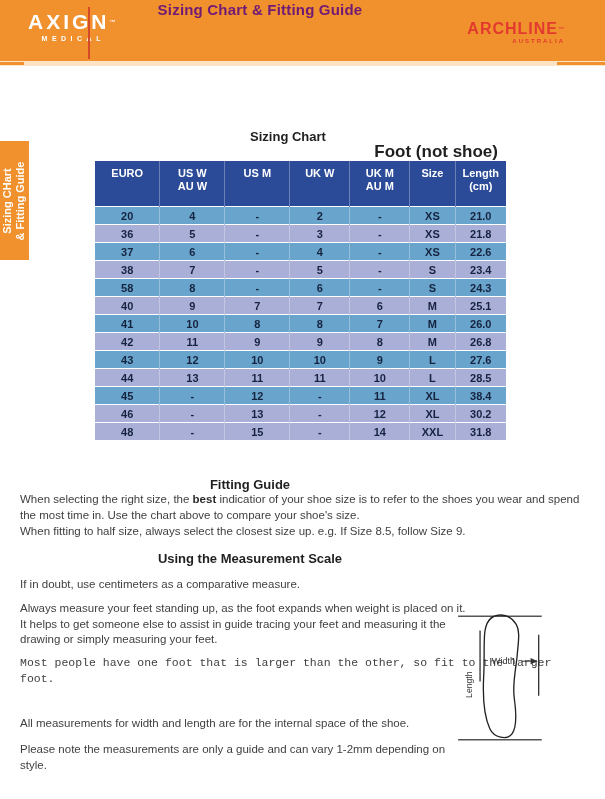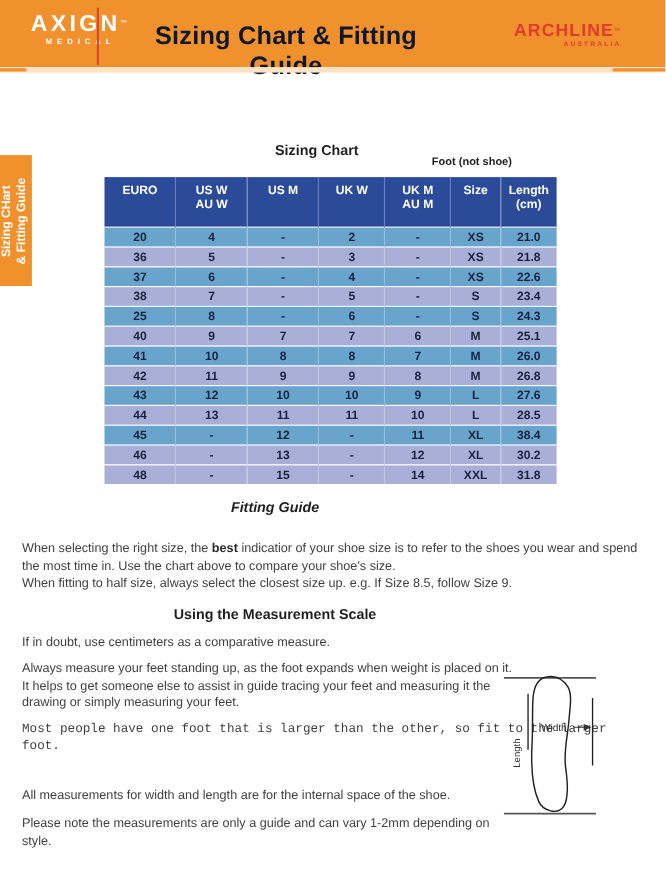--- a/index.html
+++ b/index.html
@@ -11,38 +11,38 @@
   .header-rule{position:absolute;left:0;top:61px;width:605px;height:5px;background:var(--header-rule,#FBE3C4);}
   .header-rule .seg-left{position:absolute;left:0;top:1px;width:24px;height:3px;background:var(--header-bg,#F0912D);}
   .header-rule .seg-right{position:absolute;right:0;top:1px;width:48px;height:3px;background:var(--header-bg,#F0912D);}
 
   .axign{position:absolute;left:28px;top:11px;color:#fff;}
   .axign .brand{font-size:21px;font-weight:700;letter-spacing:3px;line-height:22px;}
   .axign .tm{font-size:6px;vertical-align:top;}
   .axign .sub{font-size:7px;font-weight:700;letter-spacing:4.5px;margin-top:2px;text-align:center;}
   .axign-line{position:absolute;left:60px;top:-4px;width:2px;height:52px;background:var(--axign-line-red,#D64A2A);}
 
-  .header-title{position:absolute;left:110px;top:19px;width:300px;text-align:center;
-    color:#0f172a;font-size:23px;font-weight:700;letter-spacing:.2px;}
+  .header-title{position:absolute;left:110px;top:1px;width:300px;text-align:center;
+    color:#701a75;font-size:15px;font-weight:700;letter-spacing:.2px;}
 
   .archline{position:absolute;right:40px;top:21px;text-align:right;color:var(--brand-red,#E23A2E);}
   .archline .brand{font-size:16px;font-weight:700;letter-spacing:1px;line-height:16px;}
   .archline .tm{font-size:6px;vertical-align:top;}
   .archline .sub{font-size:6px;font-weight:700;letter-spacing:2px;margin-top:1px;}
 
   
   .side-tab{position:absolute;left:0;top:141px;width:29px;height:119px;background:var(--header-bg,#F0912D);}
   .side-tab .tab-text{position:absolute;left:-45px;top:46px;width:119px;height:28px;
     transform:rotate(-90deg);text-align:center;color:#fff;font-size:11px;font-weight:700;line-height:13px;}
 
   
   .sizing-title{position:absolute;left:138px;top:129px;width:300px;text-align:center;
     font-size:13px;font-weight:700;color:#1f1f1f;}
-  .foot-label{position:absolute;left:360px;top:142px;width:138px;text-align:center;
-    font-size:10px;font-weight:700;color:#1f1f1f;}
+  .foot-label{position:absolute;left:360px;top:142px;width:138px;text-align:right;
+    font-size:17px;font-weight:700;color:#1f1f1f;}
 
   table.size-table{position:absolute;left:95px;top:161px;width:411px;border-collapse:collapse;table-layout:fixed;}
   table.size-table col:nth-child(1){width:15.8%;}
   table.size-table col:nth-child(2){width:15.8%;}
   table.size-table col:nth-child(3){width:15.8%;}
   table.size-table col:nth-child(4){width:14.6%;}
   table.size-table col:nth-child(5){width:14.6%;}
   table.size-table col:nth-child(6){width:11.0%;}
   table.size-table col:nth-child(7){width:12.4%;}
   table.size-table th{background:var(--table-header-bg,#2B4A97);color:#fff;font-size:11px;font-weight:700;
@@ -51,21 +51,21 @@
   table.size-table th:first-child{border-left:none;}
   table.size-table td{font-size:11px;font-weight:700;color:var(--row-text,#16233F);text-align:center;
     height:17px;border-top:1px solid #fff;border-left:1px solid rgba(255,255,255,.3);padding:0;}
   table.size-table td:first-child{border-left:none;}
   table.size-table tr.dark td{background:var(--row-dark,#68A4CC);}
   table.size-table tr.light td{background:var(--row-light,#AAAFD8);}
 
   
   .h-center{position:absolute;left:0;width:500px;text-align:center;font-size:13px;font-weight:700;color:#1f1f1f;}
   .para{position:absolute;left:20px;font-size:11.5px;line-height:15.5px;color:var(--body-text,#3F3F3F);}
-  #h-fitting{top:453px;font-style:italic;}
+  #h-fitting{top:477px;}
   #p-fit1{top:492px;width:562px;}
   #p-fit2{top:524px;width:562px;}
   #h-measure{top:551px;}
   #p-m1{top:577px;width:562px;}
   #p-m2{top:601px;width:448px;}
   #p-m3{top:655px;width:562px;font-family:Liberation Mono, monospace;}
   #p-m4{top:716px;width:562px;}
   #p-m5{top:742px;width:445px;}
   .para b{color:#2b2b2b;}
 
@@ -156,21 +156,21 @@
         <tr class="light">
           <td>38</td>
           <td>7</td>
           <td>-</td>
           <td>5</td>
           <td>-</td>
           <td>S</td>
           <td>23.4</td>
         </tr>
         <tr class="dark">
-          <td>25</td>
+          <td>58</td>
           <td>8</td>
           <td>-</td>
           <td>6</td>
           <td>-</td>
           <td>S</td>
           <td>24.3</td>
         </tr>
         <tr class="light">
           <td>40</td>
           <td>9</td>

